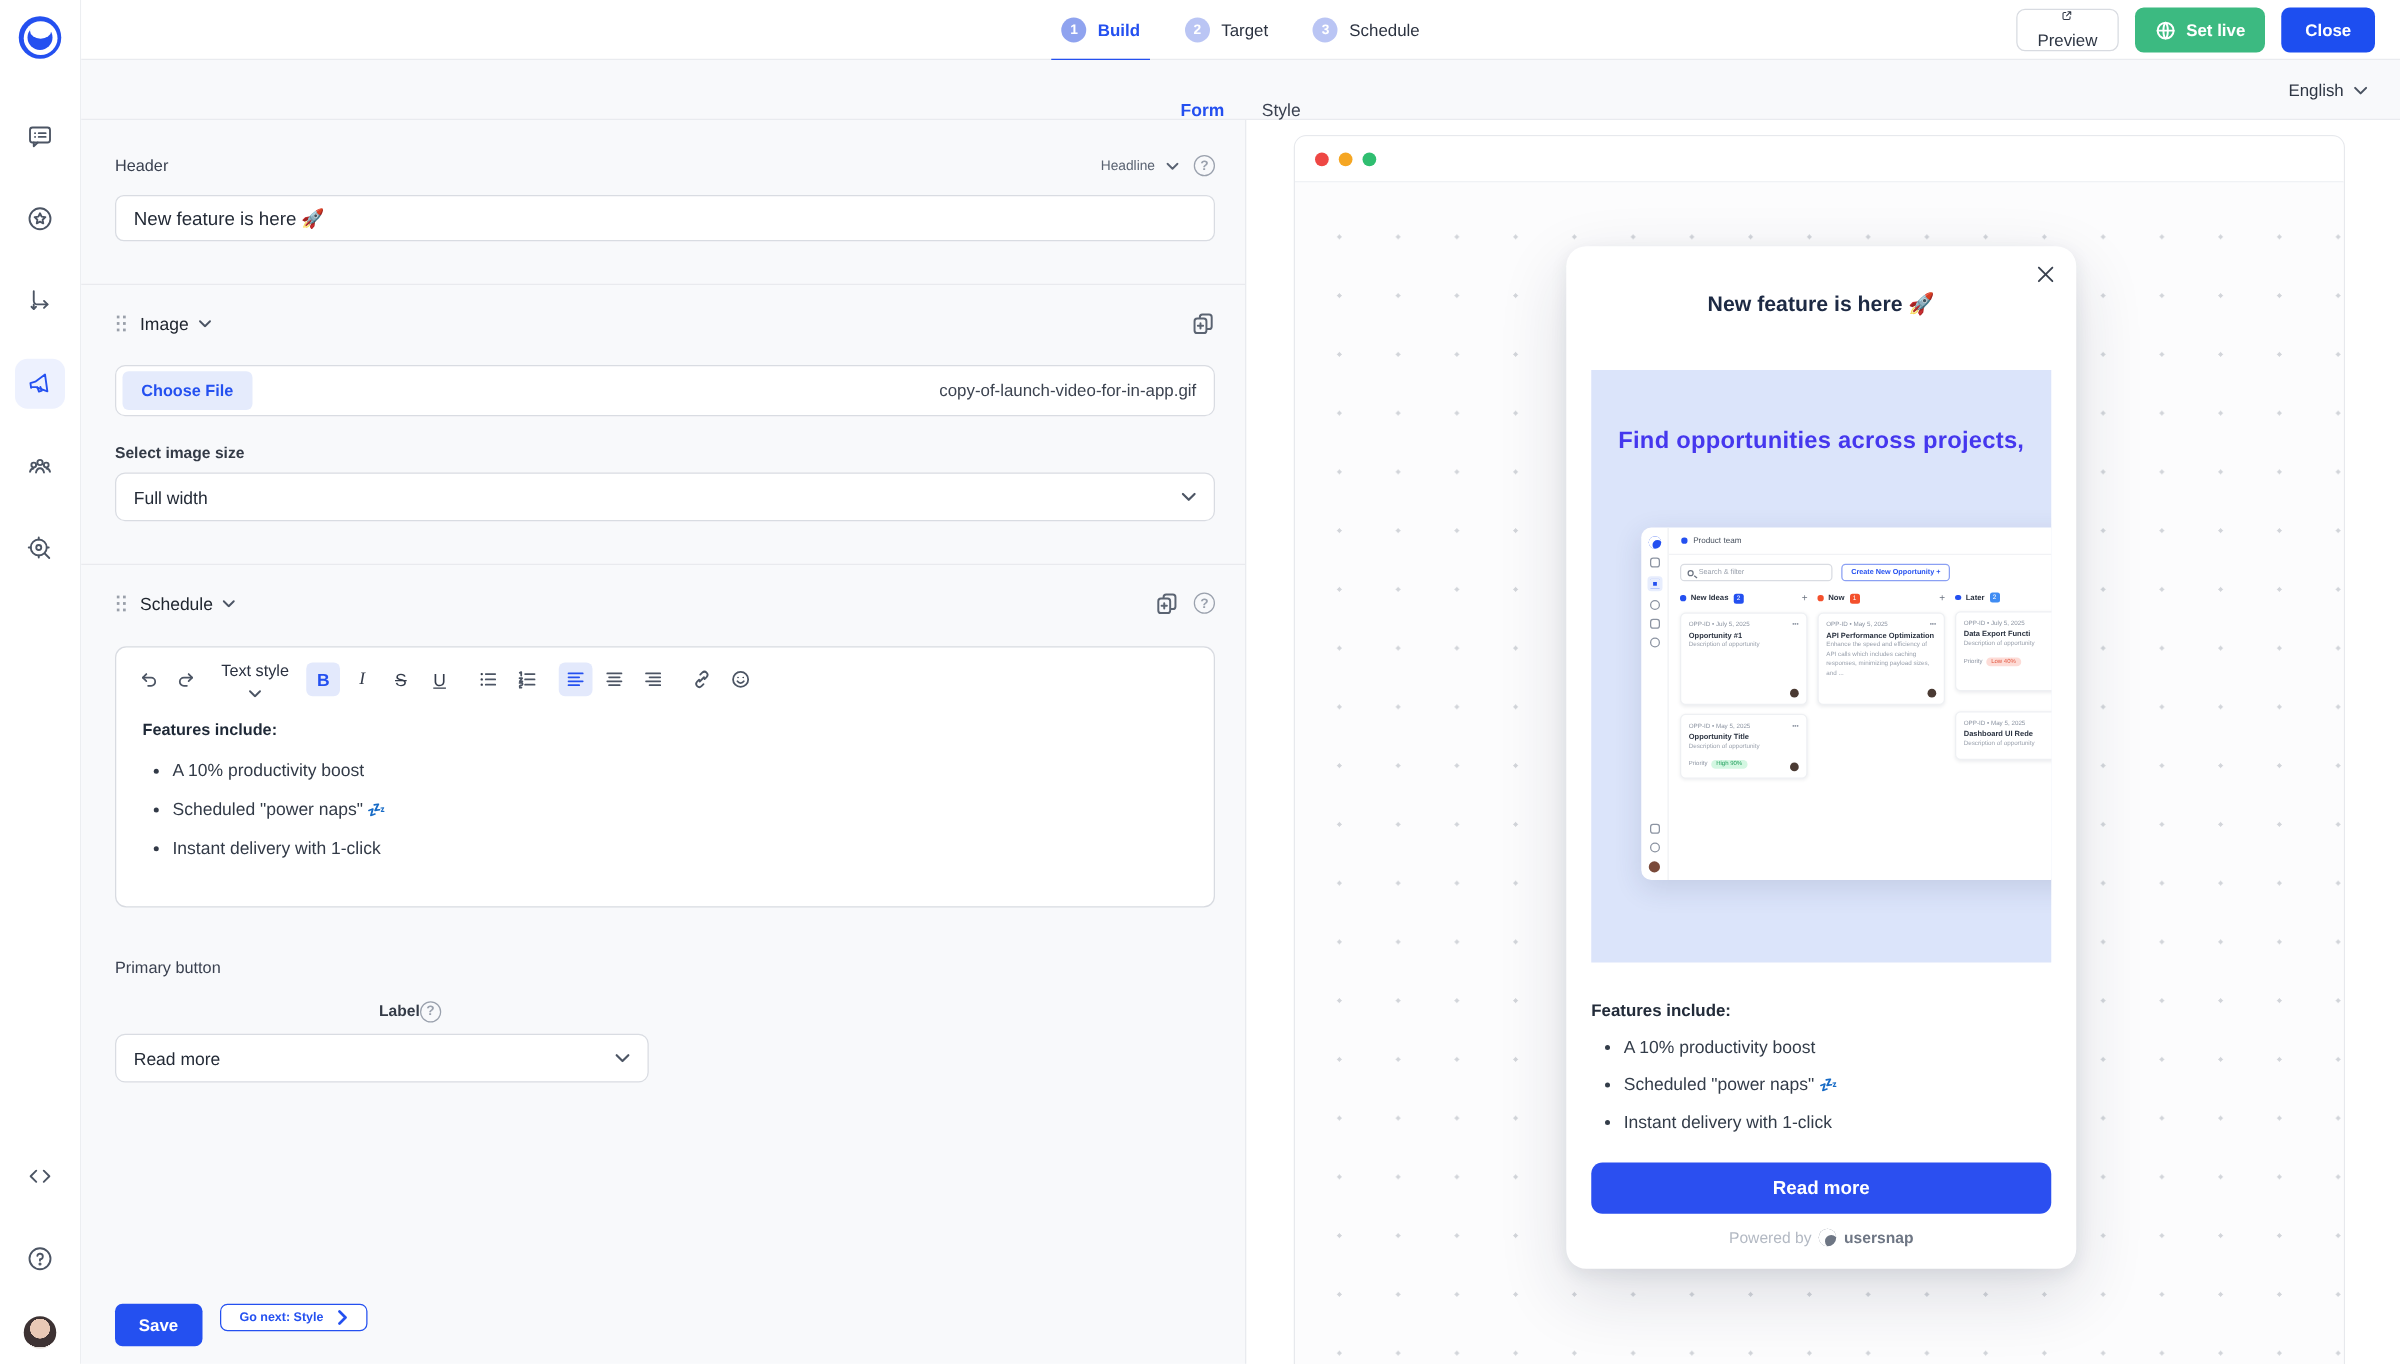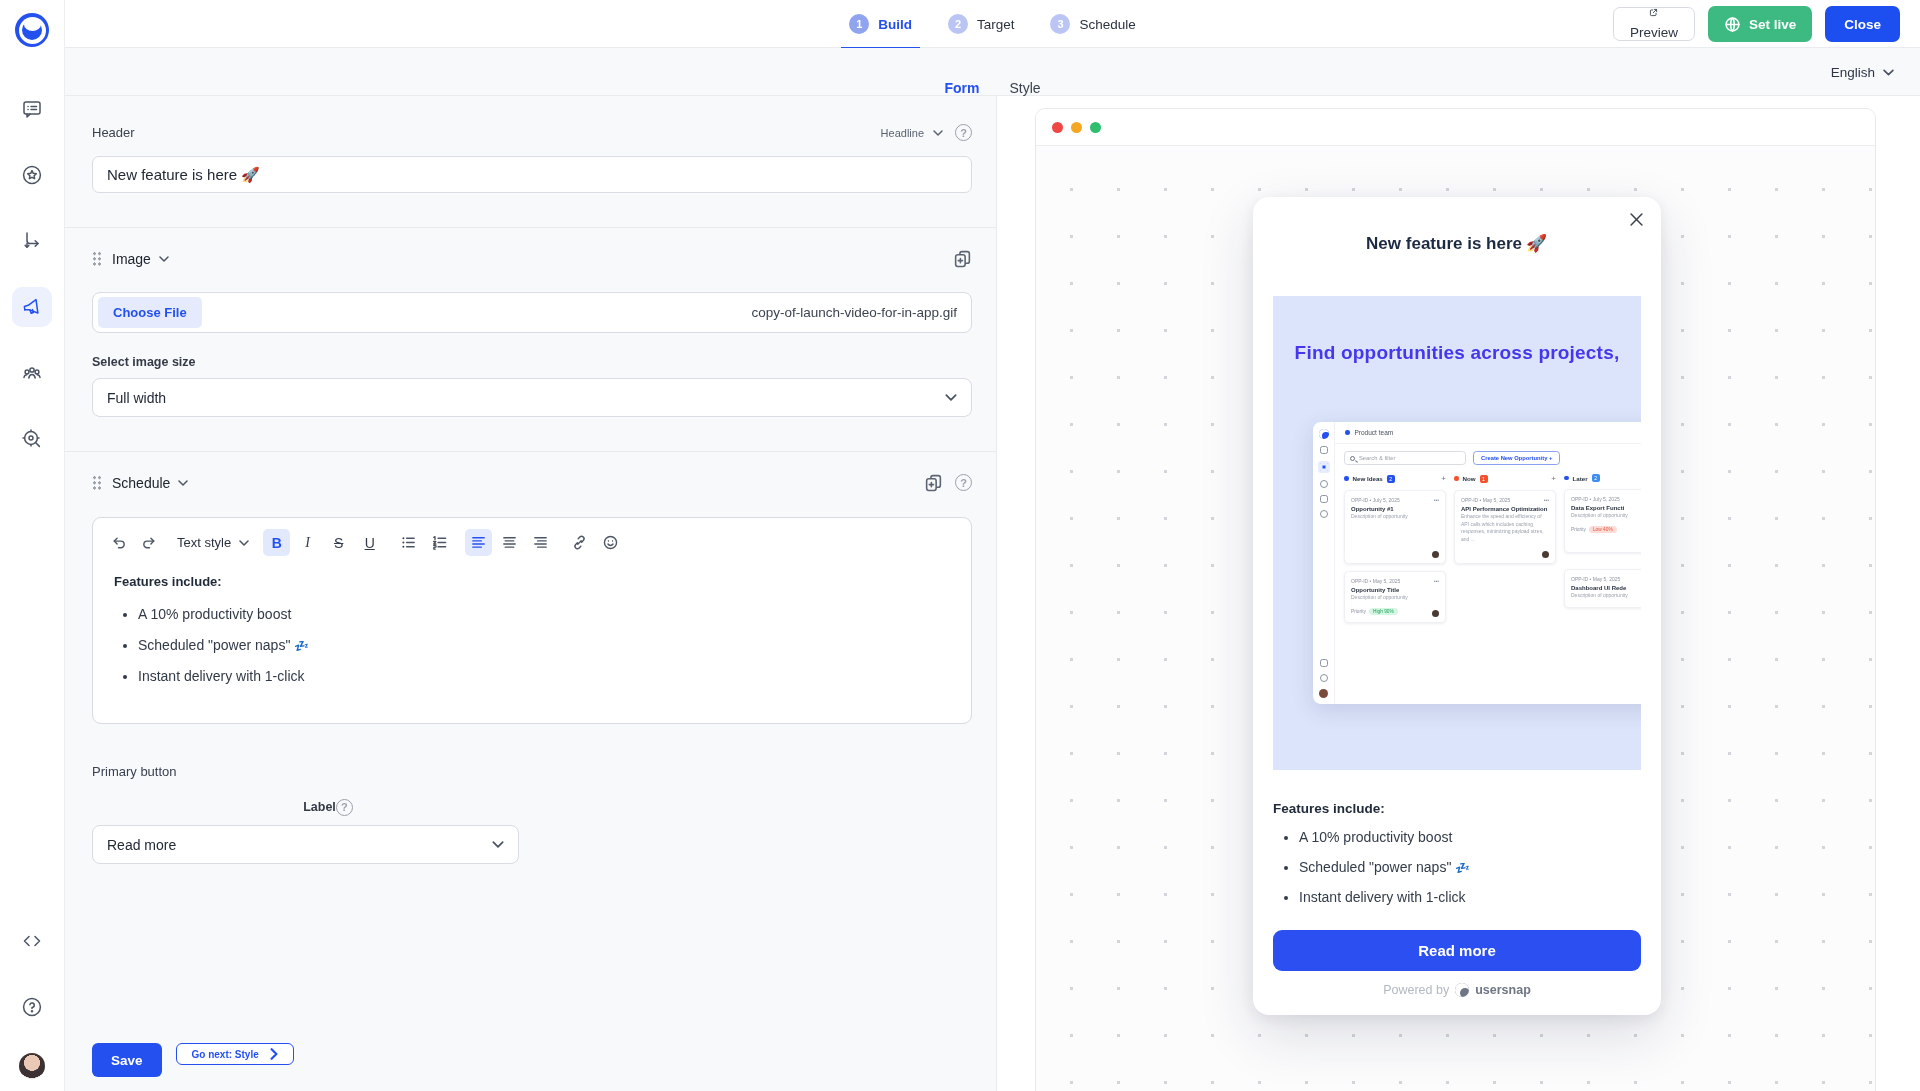--- a/index.html
+++ b/index.html
@@ -78,21 +78,21 @@
 
   .editor { margin-top:25px; background:#fff; border:1px solid #d8dbe1; border-radius:9px; padding-bottom:24px; }
   .toolbar { display:flex; align-items:center; gap:4px; padding:11px 12px 4px; }
   .tbtn { min-width:27px; height:27px; border-radius:5px; display:flex; align-items:center; justify-content:center;
     cursor:pointer; color:#343c4b; font-size:14px; }
   .tbtn.on { background:#e3e9fc; color:#2450f0; }
   .tbtn.b { font-weight:bold; }
   .tbtn.i { font-style:italic; font-family:"Liberation Serif",serif; }
   .tbtn.s { text-decoration:line-through; }
   .tbtn.u { text-decoration:underline; }
-  .textstyle { display:flex; align-items:center; gap:8px; font-size:13px; color:#2a3140; padding:0 10px; cursor:pointer; }
+  .textstyle { display:flex; align-items:center; gap:8px; font-size:13px; color:#2a3140; padding:0 10px; cursor:pointer;flex-direction:column; }
   .edit-area { padding:14px 21px 0; cursor:text; }
   .edit-heading { font-size:13px; font-weight:bold; color:#1f2937; }
   .edit-list { margin:17px 0 0 24px; }
   .edit-list li { font-size:14px; color:#323a47; margin-bottom:15px; }
   .zzz { color:#2450f0; font-weight:bold; font-size:12px; }
 
   .pb-cols { display:flex; gap:25px; margin-top:19px; }
   .pb-col1 { width:427px; }
   .pb-col2 { flex:1; }
   .pb-caption-row { display:flex; align-items:center; justify-content:center; height:18px;margin-left:45px; }

